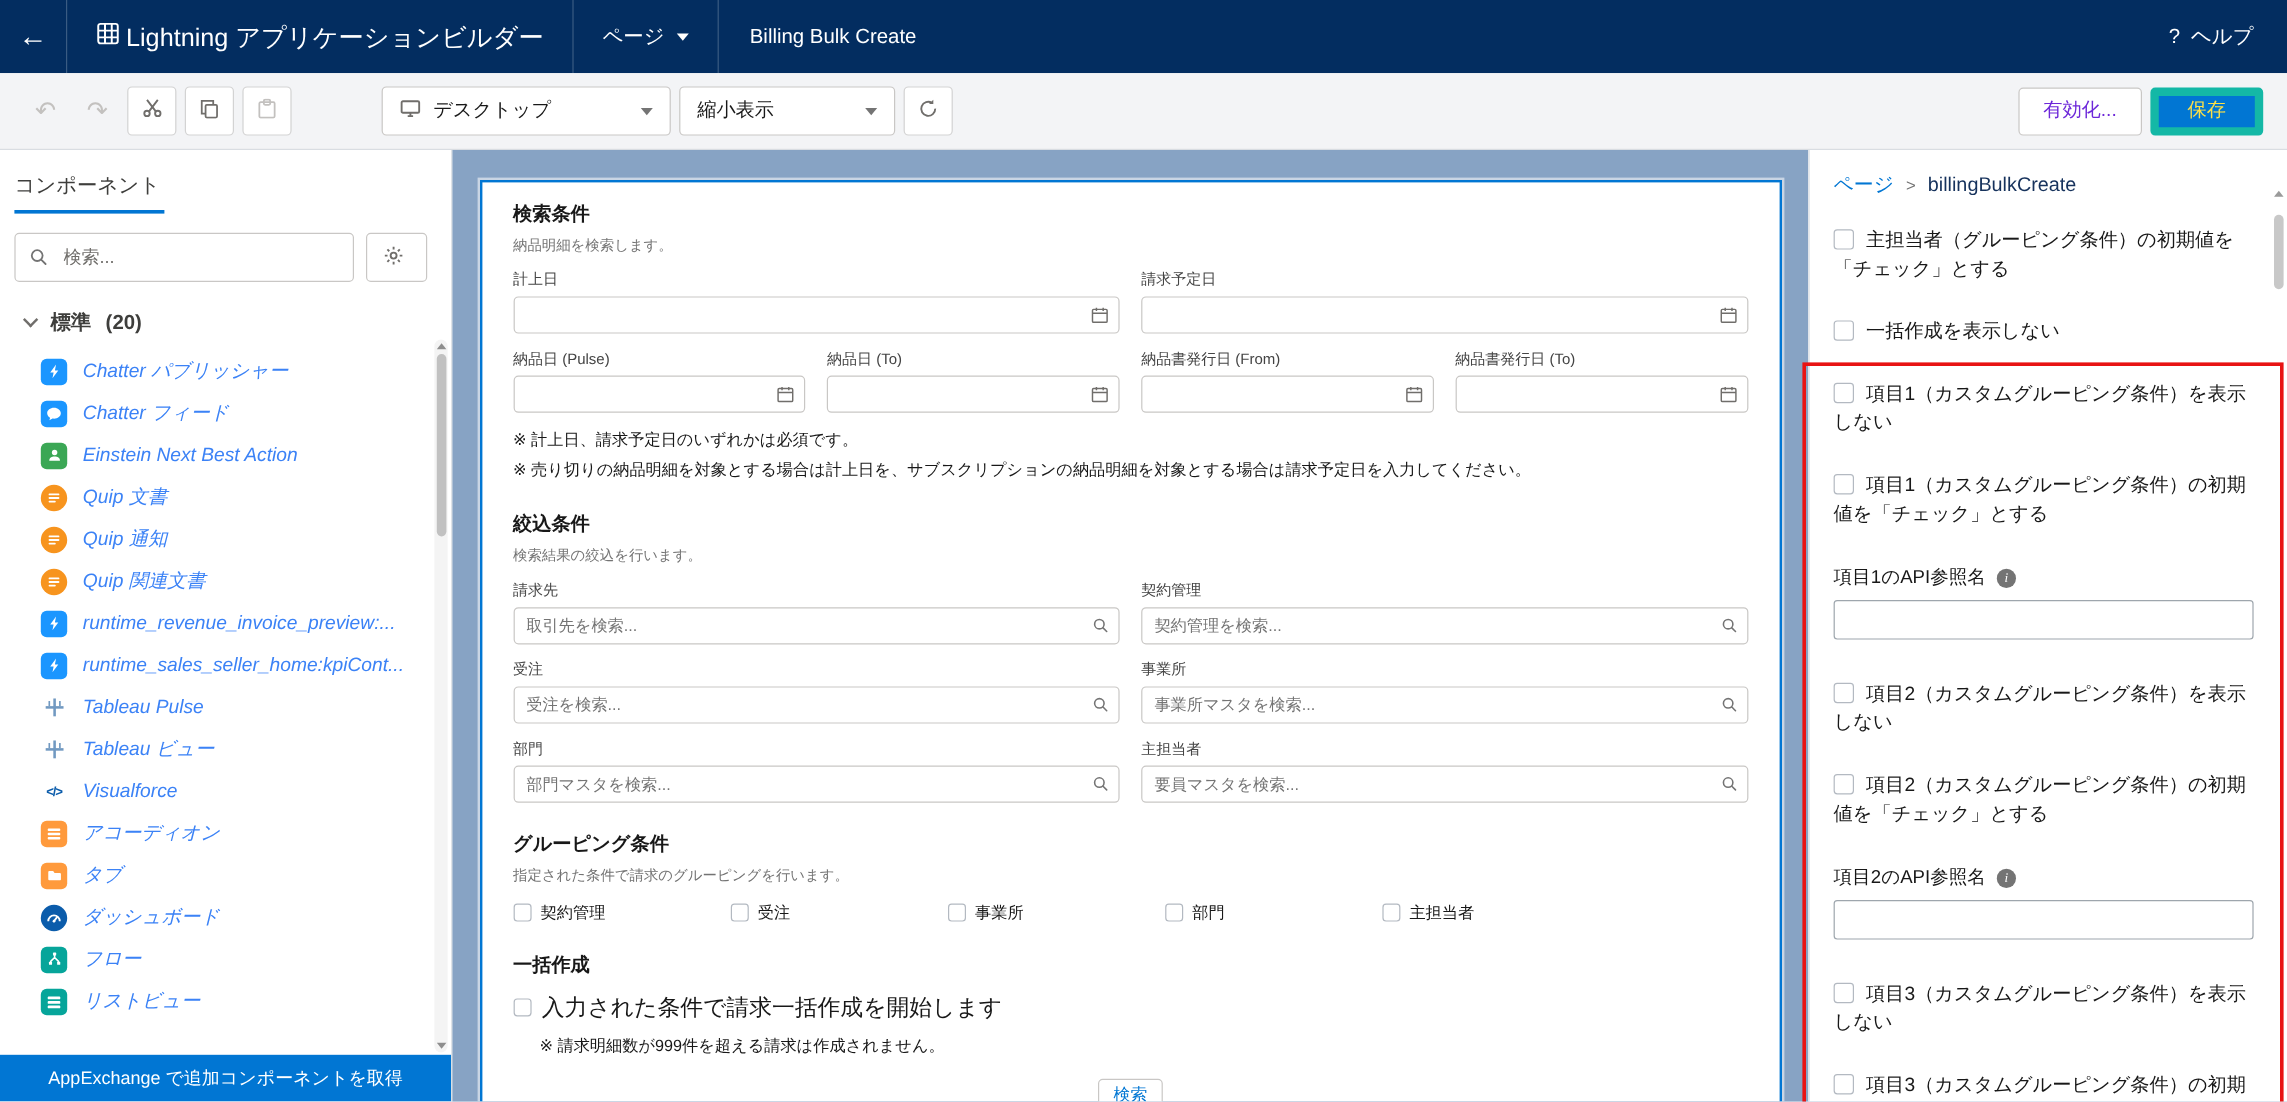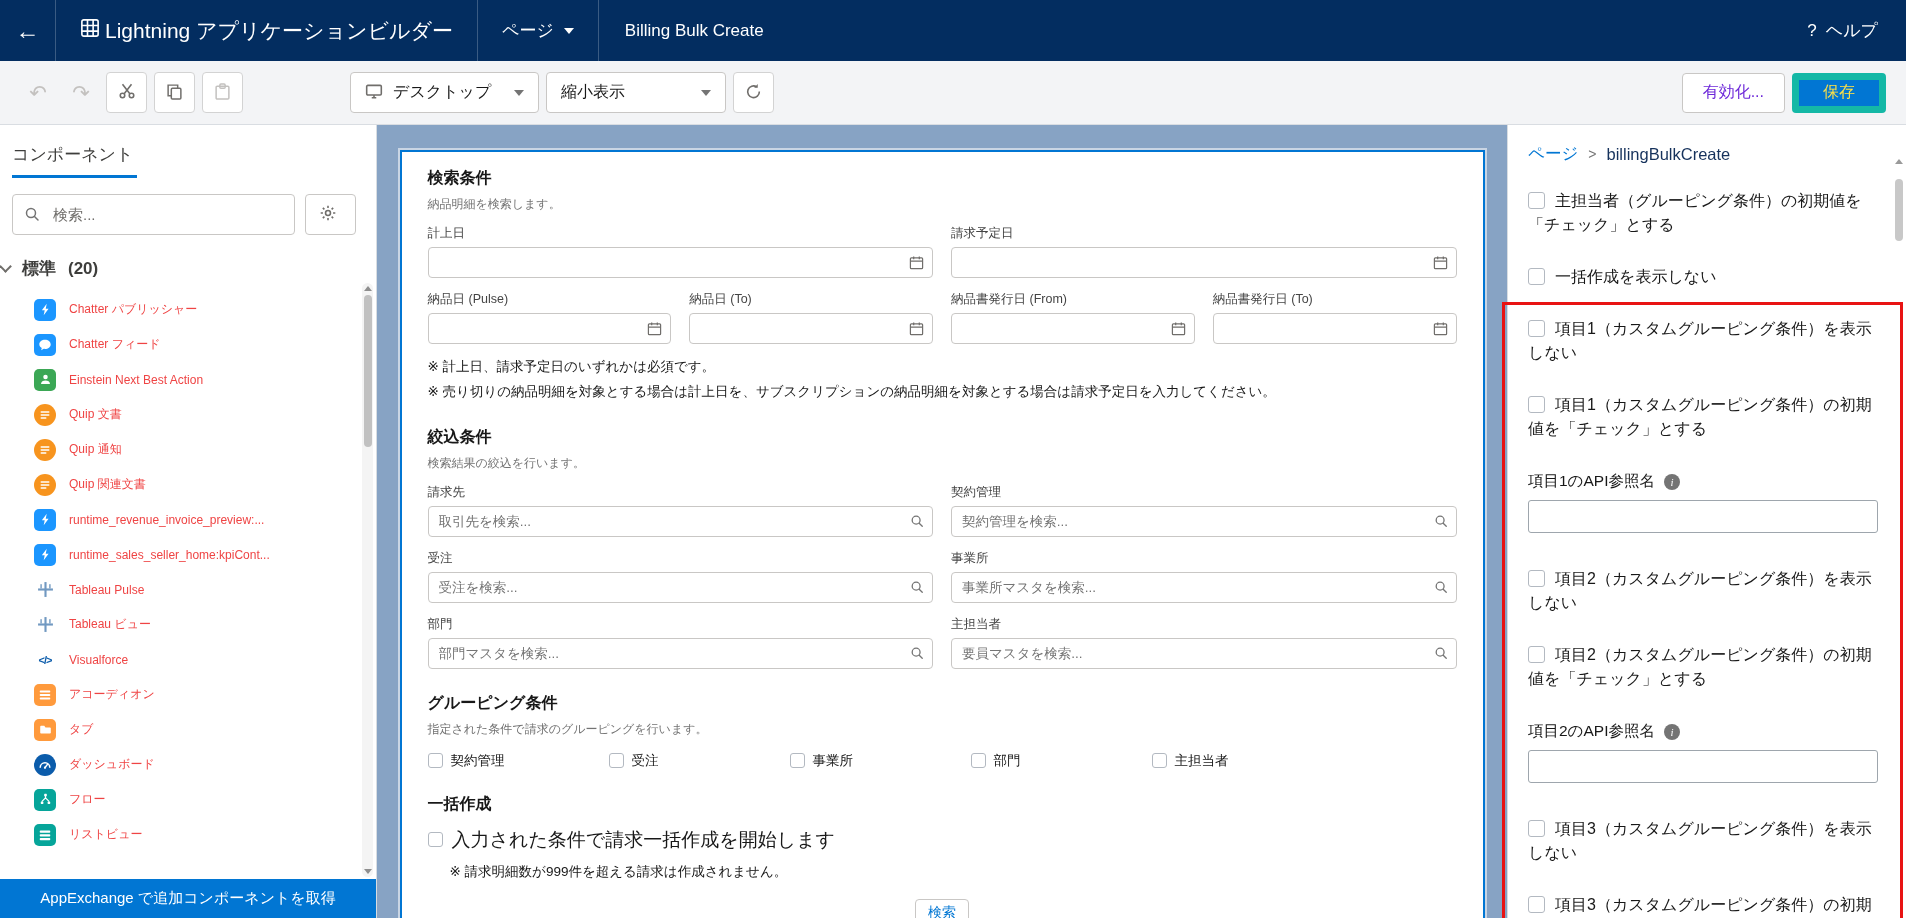--- a/index.html
+++ b/index.html
@@ -17,55 +17,55 @@
   .tb-help { margin-left:auto; display:flex; align-items:center; gap:9px; padding-right:28px; font-size:17px; cursor:pointer; }
   .chev-w { width:0; height:0; border-left:5px solid transparent; border-right:5px solid transparent; border-top:6px solid #fff; }
 
   
   .toolbar { height:64px; background:#f3f4f6; display:flex; align-items:center; padding:0 20px; gap:7px; border-bottom:1px solid #d9dde2; }
   .icon-btn { width:36px; height:36px; display:flex; align-items:center; justify-content:center; background:transparent; border:none; color:#8e8e8e; font-size:21px; }
   .icon-btn.boxed { width:41px; height:41px; background:#fff; border:1px solid #d3d3d3; border-radius:4px; }
   .icon-btn.ghost.disabled { color:#c3c1bf; }
   .sel { height:41px; background:#fff; border:1px solid #c9c7c5; border-radius:4px; display:flex; align-items:center; gap:10px; padding:0 14px; font-size:16px; color:#181818; cursor:pointer; }
   .sel .chev-g { margin-left:auto; width:0; height:0; border-left:5px solid transparent; border-right:5px solid transparent; border-top:6px solid #747474; }
-  .sel.device { width:189px; margin-left:100px;text-align:right; }
+  .sel.device { width:241px; margin-left:68px;text-align:right; }
   .sel.zoom { width:180px; }
   .btn { height:40px; border-radius:4px; font-size:16px; }
   .btn.neutral { background:#fff; border:1px solid #c9c7c5; color:#6d28d9; padding:0 20px; }
   .btn.brand { background:#0176d3; border:7px solid #14b8a6; color:#fde047; padding:0 24px; }
   .tb-spacer { flex:1; }
 
   
   .content { display:flex; height:793px; }
 
   
   .sidebar { width:377px; background:#fff; position:relative; border-right:1px solid #d8dde2; overflow:hidden; }
   .sb-tab-row { padding:18px 16px 0 12px; }
   .sb-tab { display:inline-block; font-size:17px; color:#3e3e3c; padding:0 4px 9px 0; border-bottom:3px solid #0176d3; cursor:pointer; }
   .sb-search-row { display:flex; gap:10px; padding:16px 20px 0 12px; }
   .search-wrap { position:relative; flex:1; }
   .search-wrap input { width:100%; height:41px; border:1px solid #c9c7c5; border-radius:4px; padding:0 10px 0 40px; font-size:15px; color:#181818; }
   .search-wrap input::placeholder { color:#706e6b; }
   .mag { position:absolute; left:12px; top:12px; }
   .gear-btn { width:51px; height:41px; background:#fff; border:1px solid #c9c7c5; border-radius:4px; display:flex; align-items:center; justify-content:center; gap:6px; }
-  .sb-section { display:flex; align-items:center; gap:12px; padding:22px 16px 12px 1px; cursor:pointer; }
+  .sb-section { display:flex; align-items:center; gap:12px; padding:22px 16px 12px 1px; cursor:pointer;margin-left:20px; }
   .chev-down { width:9px; height:9px; border-right:2px solid #706e6b; border-bottom:2px solid #706e6b; transform:rotate(45deg); margin-top:-5px; }
   .sb-sec-label,.sb-sec-count { font-weight:bold; font-size:17px; color:#3e3e3c; }
   .sb-list { padding-left:34px; }
   .sb-item { display:flex; align-items:center; gap:13px; height:35px; cursor:grab; }
   .ci { width:22px; height:22px; border-radius:5px; display:flex; align-items:center; justify-content:center; flex:none; }
   .ci.blue { background:#1b96ff; }
   .ci.green { background:#3ba755; }
   .ci.orange-c { background:#f7941e; border-radius:50%; }
   .ci.orange { background:#ff9a3c; }
   .ci.navy-c { background:#0b5cab; border-radius:50%; }
   .ci.teal { background:#06a59a; }
   .ci.plain { background:transparent; }
   .ci.vf { background:transparent; color:#0b5cab; font-weight:bold; font-size:11px; letter-spacing:-1px; }
-  .ci-label { font-size:12px; color:#ef4444; white-space:nowrap; }
+  .ci-label { font-size:16px; color:#3b82f6; white-space:nowrap;font-style:italic; }
   .sb-scroll { position:absolute; top:158px; bottom:41px; right:3px; width:11px; background:#f4f4f4; border-radius:6px; cursor:pointer; }
   .sb-thumb { position:absolute; top:12px; left:1.5px; width:8px; height:152px; background:#c1c1c1; border-radius:4px; }
   .scroll-arrow { position:absolute; left:2px; width:0; height:0; border-left:4px solid transparent; border-right:4px solid transparent; }
   .scroll-arrow.up { top:3px; border-bottom:5px solid #8e8e8e; }
   .scroll-arrow.down { bottom:3px; border-top:5px solid #8e8e8e; }
   .sb-footer { position:absolute; left:0; right:0; bottom:0; height:39px; background:#0176d3; color:#fff; font-size:15px; display:flex; align-items:center; justify-content:center; cursor:pointer; }
 
   
   .canvas { flex:1; background:#87a3c4; position:relative; overflow:hidden; }
   .form-card { width:1085px; margin:25px auto 0; background:#fff; border:2px solid #0176d3; box-shadow:0 0 0 2px rgba(255,255,255,.55); padding:16px 26px 22px; }

